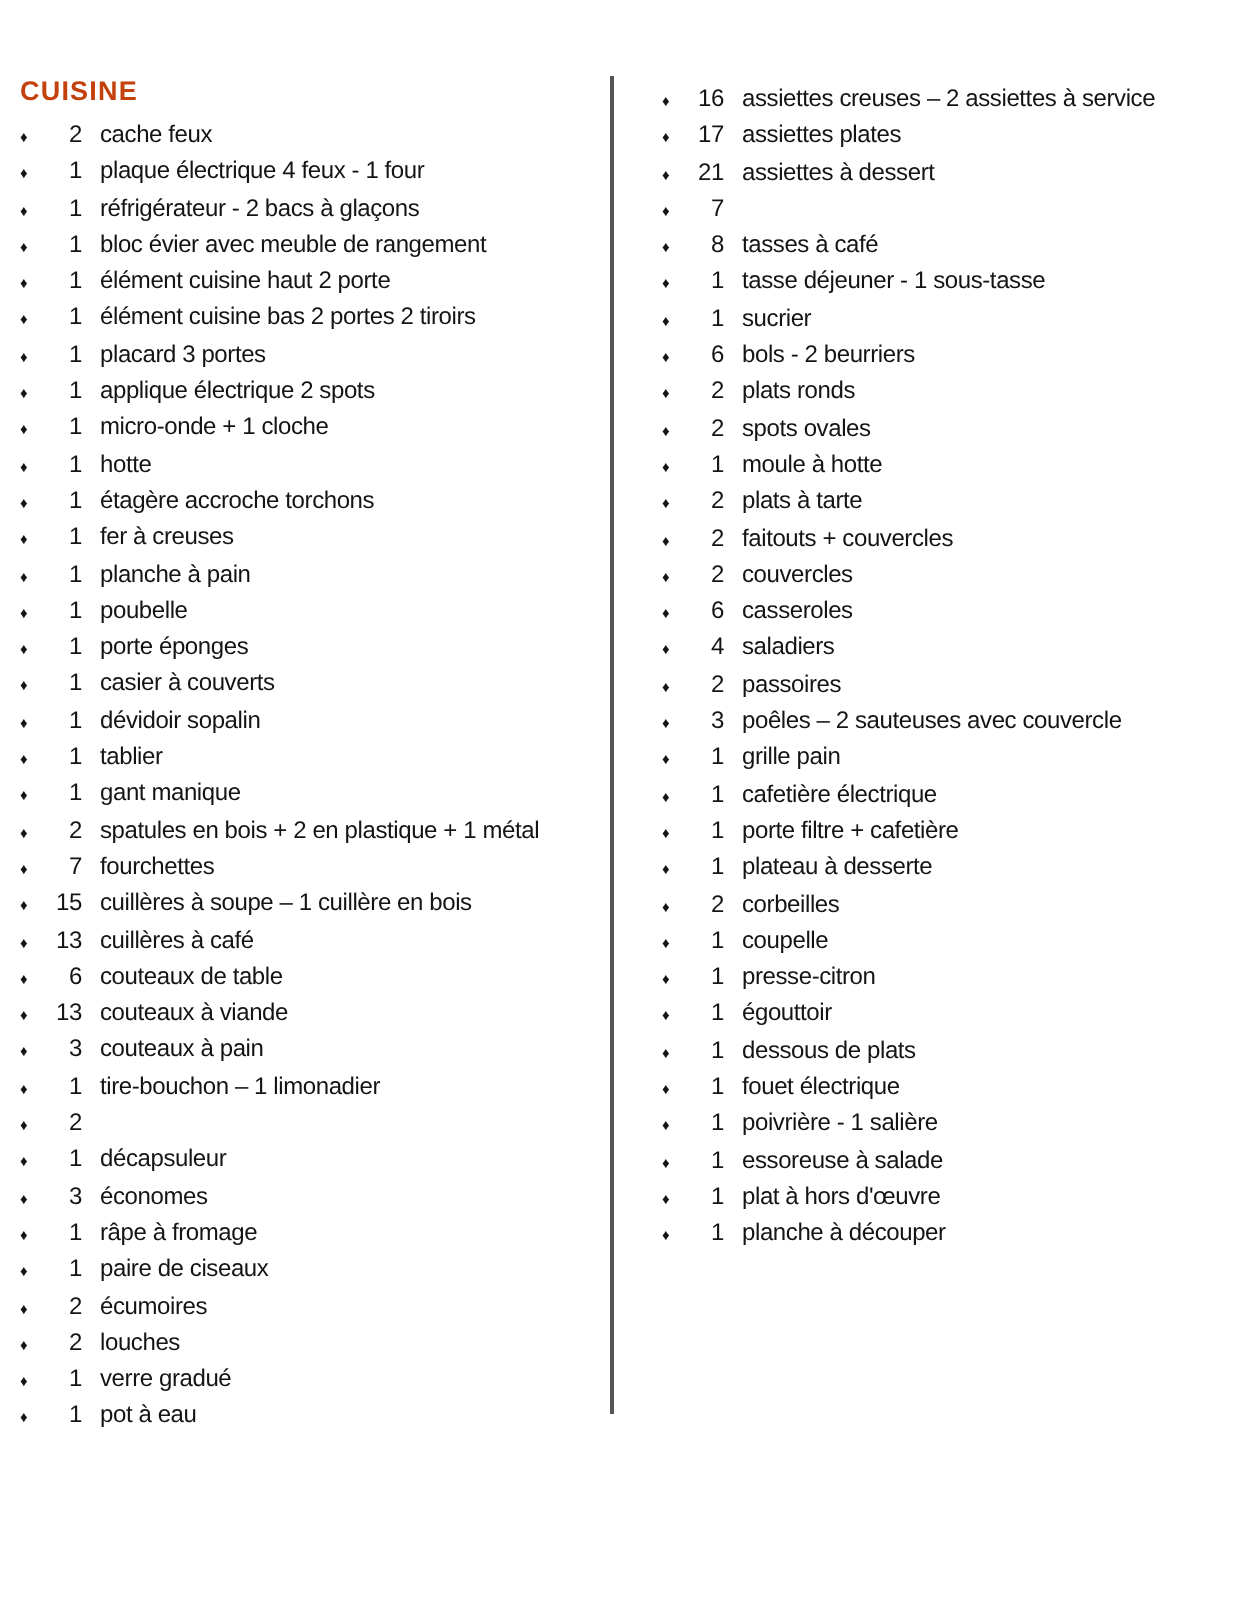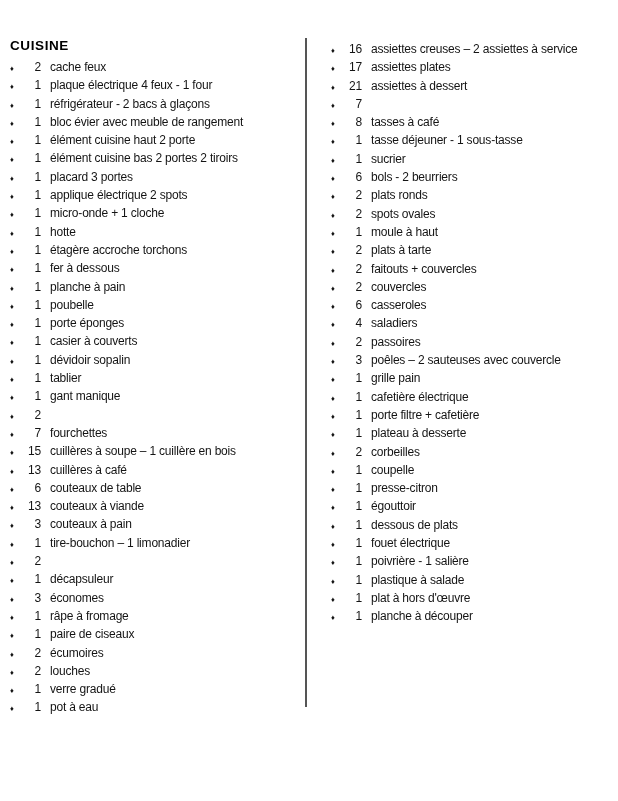--- a/index.html
+++ b/index.html
@@ -52,21 +52,21 @@
     width: 1.5px;
     height: 669px;
   }
 </style>
 </head>
 <body>
 
 <div class="page">
 
   <div class="col col-left">
-    <h1 class="heading" style="color: #000000;">CUISINE</h1>
+    <h1 class="heading" style="color: #c2410c;">CUISINE</h1>
     <ul class="list">
         <li>
           <span class="bullet">♦</span>
           <span class="qty">2</span>
           <span class="txt">cache feux</span>
         </li>
         <li>
           <span class="bullet">♦</span>
           <span class="qty">1</span>
           <span class="txt">plaque électrique 4 feux  -  1 four</span>
@@ -112,21 +112,21 @@
           <span class="txt">hotte</span>
         </li>
         <li>
           <span class="bullet">♦</span>
           <span class="qty">1</span>
           <span class="txt">étagère accroche torchons</span>
         </li>
         <li>
           <span class="bullet">♦</span>
           <span class="qty">1</span>
-          <span class="txt">fer à dessous</span>
+          <span class="txt">fer à creuses</span>
         </li>
         <li>
           <span class="bullet">♦</span>
           <span class="qty">1</span>
           <span class="txt">planche à pain</span>
         </li>
         <li>
           <span class="bullet">♦</span>
           <span class="qty">1</span>
           <span class="txt">poubelle</span>
@@ -152,20 +152,21 @@
           <span class="txt">tablier</span>
         </li>
         <li>
           <span class="bullet">♦</span>
           <span class="qty">1</span>
           <span class="txt">gant manique</span>
         </li>
         <li>
           <span class="bullet">♦</span>
           <span class="qty">2</span>
+          <span class="txt">spatules en bois + 2 en plastique + 1 métal</span>
         </li>
         <li>
           <span class="bullet">♦</span>
           <span class="qty">7</span>
           <span class="txt">fourchettes</span>
         </li>
         <li>
           <span class="bullet">♦</span>
           <span class="qty">15</span>
           <span class="txt">cuillères à soupe – 1 cuillère en bois</span>
@@ -291,21 +292,21 @@
           <span class="txt">plats ronds</span>
         </li>
         <li>
           <span class="bullet">♦</span>
           <span class="qty">2</span>
           <span class="txt">spots ovales</span>
         </li>
         <li>
           <span class="bullet">♦</span>
           <span class="qty">1</span>
-          <span class="txt">moule à haut</span>
+          <span class="txt">moule à hotte</span>
         </li>
         <li>
           <span class="bullet">♦</span>
           <span class="qty">2</span>
           <span class="txt">plats à tarte</span>
         </li>
         <li>
           <span class="bullet">♦</span>
           <span class="qty">2</span>
           <span class="txt">faitouts + couvercles</span>
@@ -386,21 +387,21 @@
           <span class="txt">fouet électrique</span>
         </li>
         <li>
           <span class="bullet">♦</span>
           <span class="qty">1</span>
           <span class="txt">poivrière  -  1 salière</span>
         </li>
         <li>
           <span class="bullet">♦</span>
           <span class="qty">1</span>
-          <span class="txt">plastique à salade</span>
+          <span class="txt">essoreuse à salade</span>
         </li>
         <li>
           <span class="bullet">♦</span>
           <span class="qty">1</span>
           <span class="txt">plat à hors d'œuvre</span>
         </li>
         <li>
           <span class="bullet">♦</span>
           <span class="qty">1</span>
           <span class="txt">planche à découper</span>

